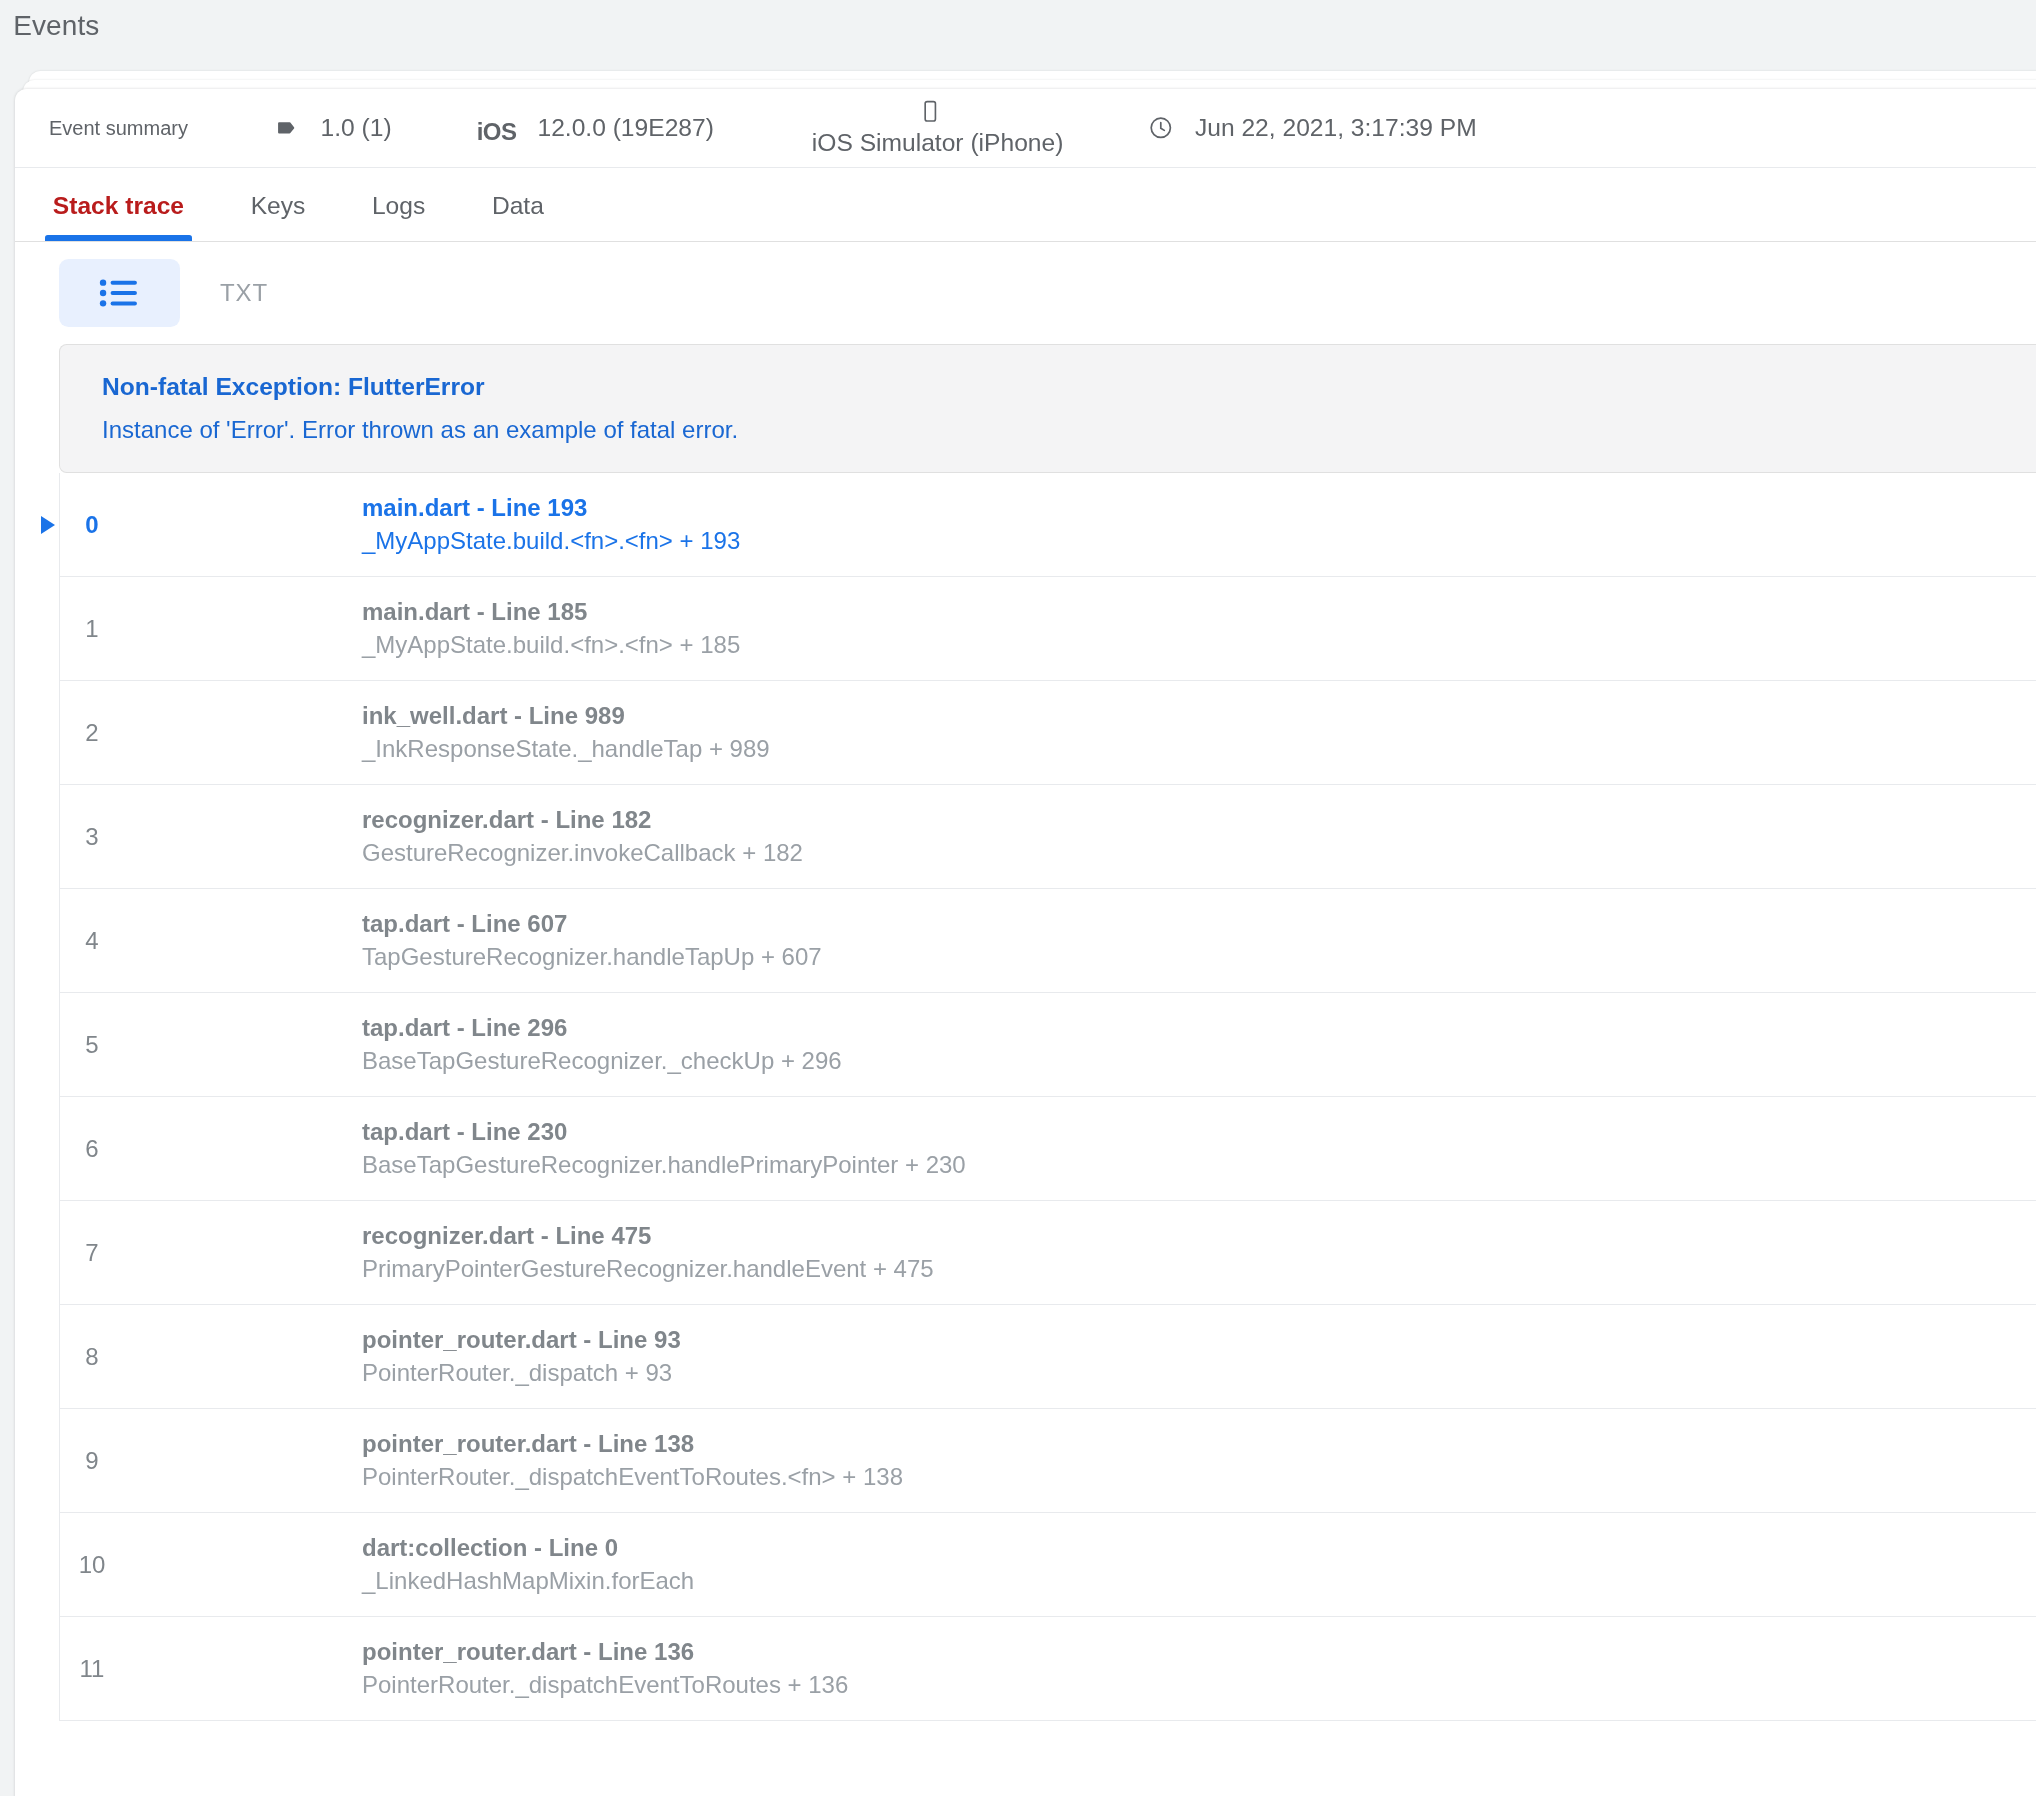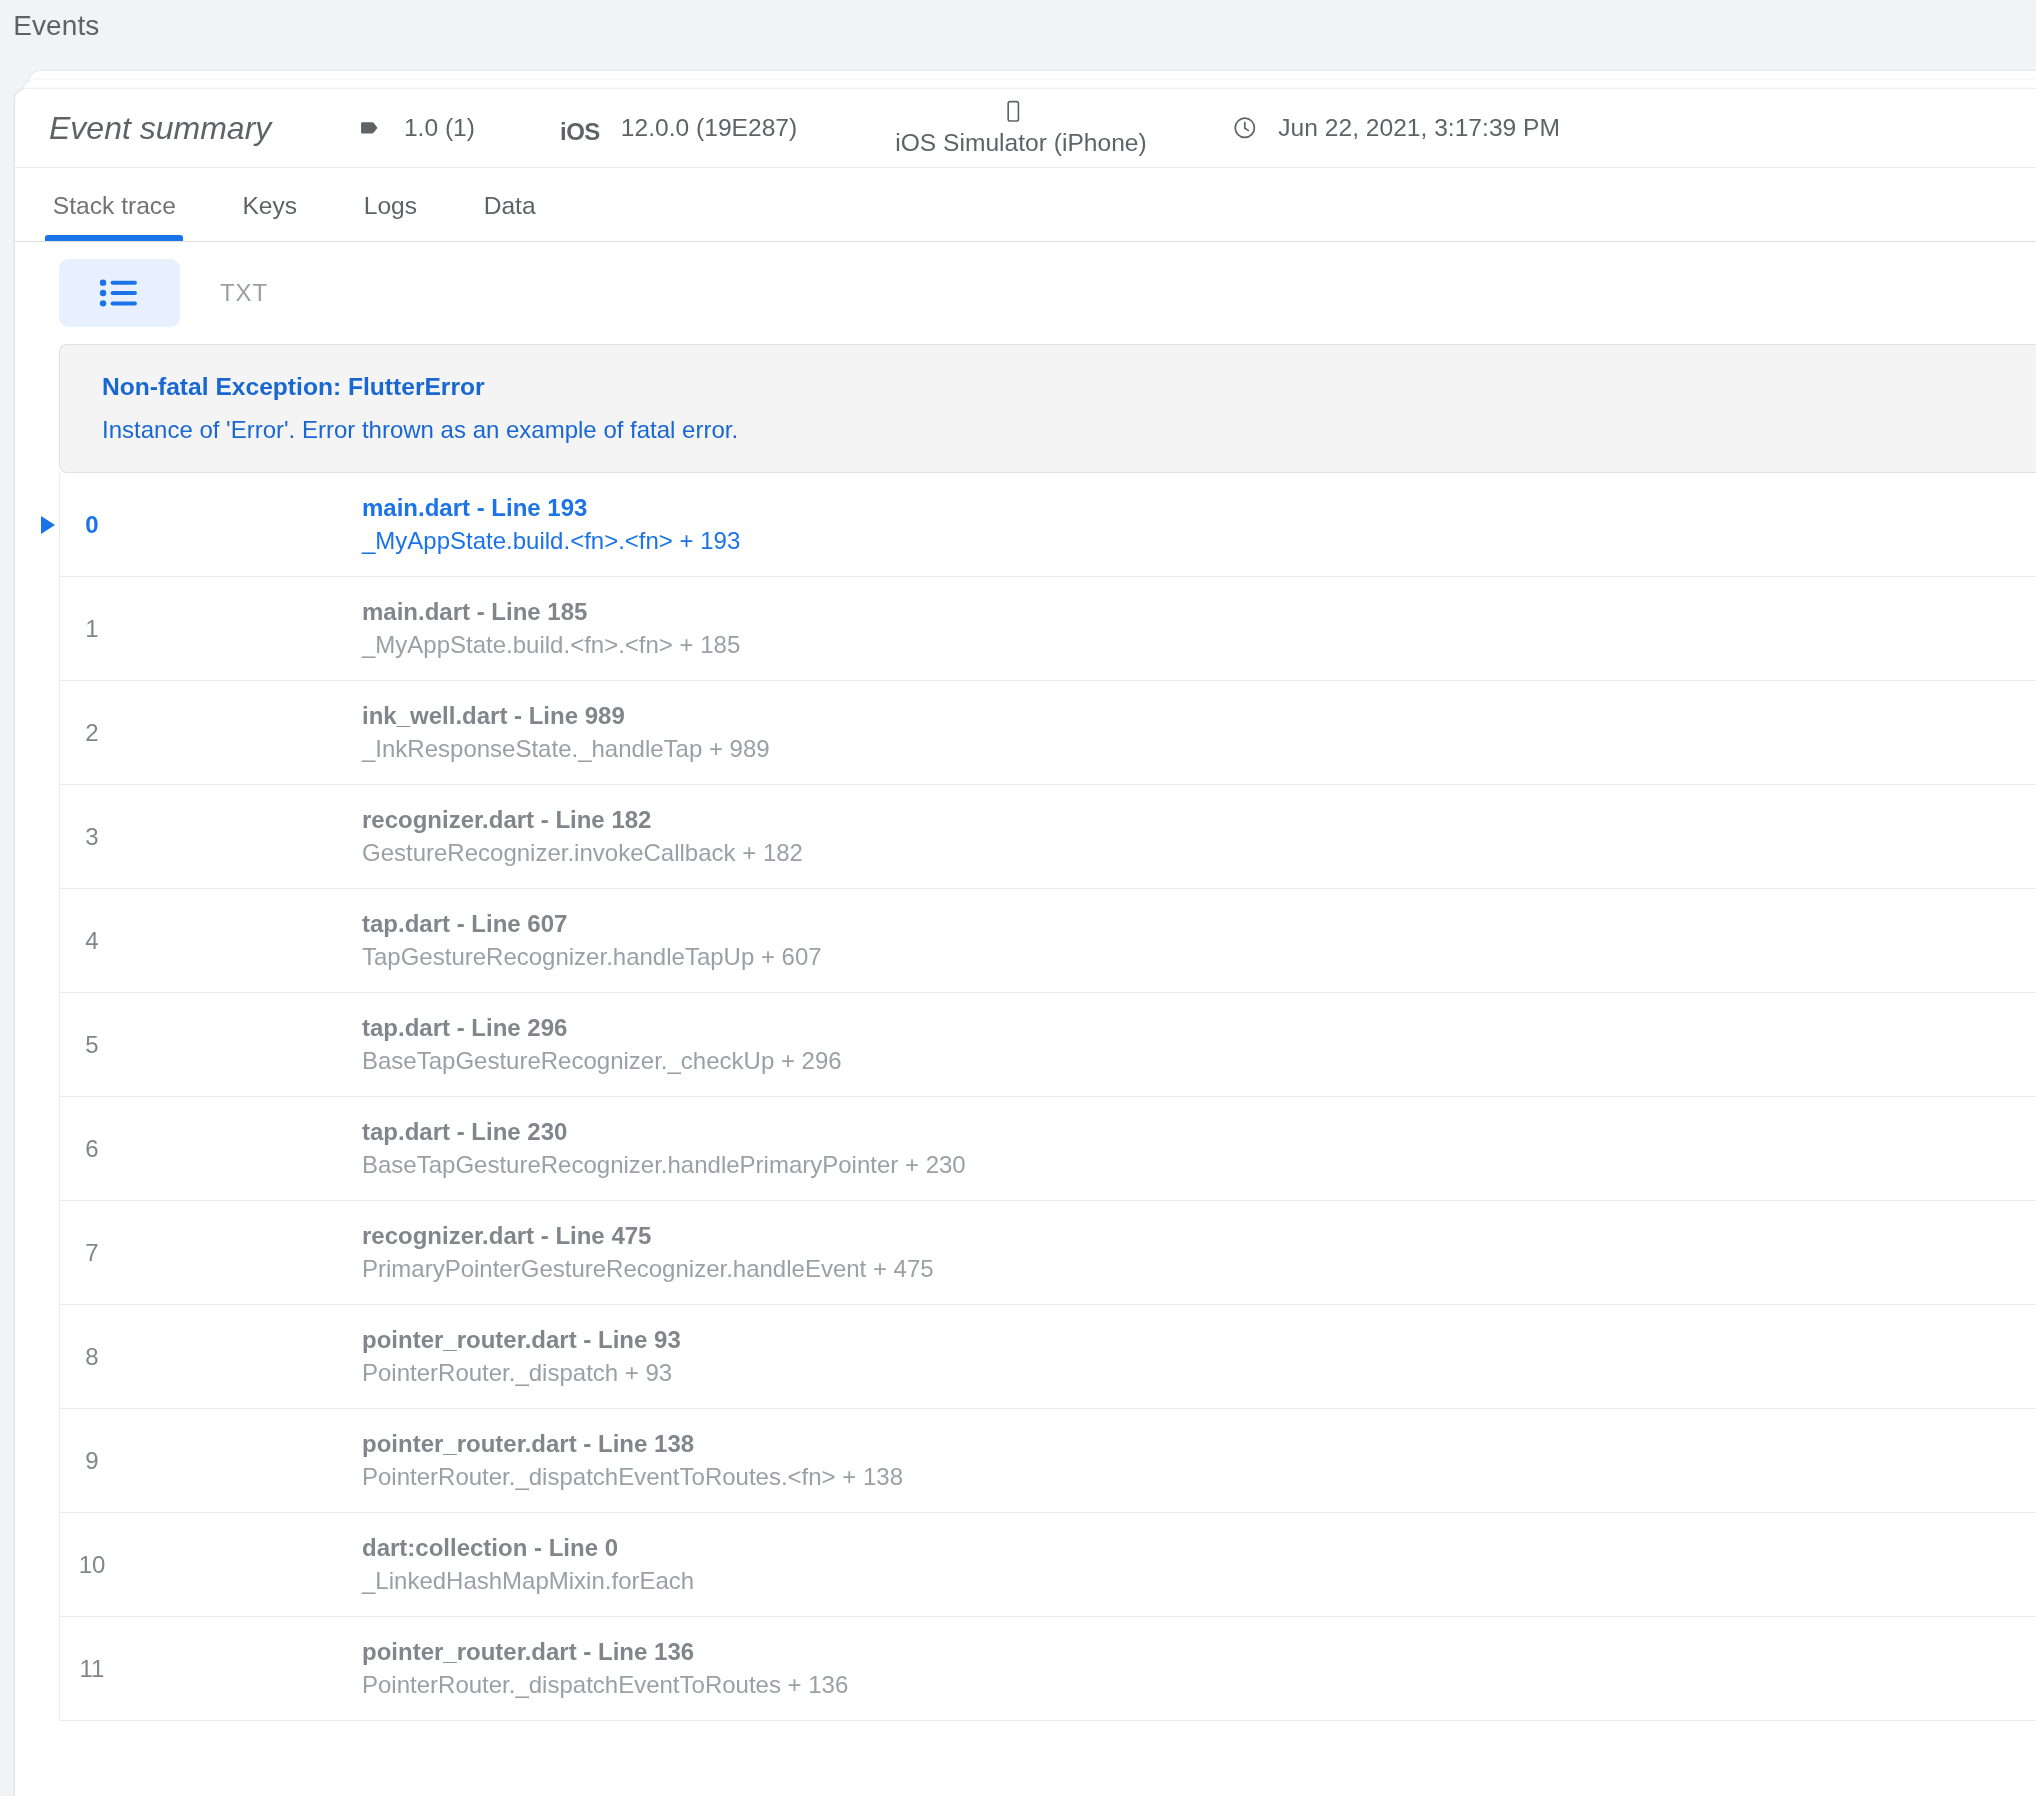--- a/index.html
+++ b/index.html
@@ -59,24 +59,23 @@
 
   
   .summary-row {
     display: flex;
     align-items: center;
     height: 79px;
     padding-left: 34px;
     border-bottom: 0.9px solid #e8eaed;
   }
   .summary-title {
-    font-size: 32px;
+    font-size: 20px;
     color: #5f6368;
     white-space: nowrap;
-    font-style: italic;
   }
   .summary-item {
     display: flex;
     align-items: center;
     font-size: 24.6px;
     color: #5f6368;
     white-space: nowrap;
     gap: 6px;
   }
   .summary-item .txt { margin-left: 15px; }
@@ -105,21 +104,21 @@
   }
   .tab {
     position: relative;
     font-size: 24.6px;
     color: #5f6368;
     padding: 0 3.8px 21px 3.8px;
     margin-right: 59px;
     cursor: pointer;
     white-space: nowrap;
   }
-  .tab.active { color: #737373; font-weight: 400; margin-top: 23px; }
+  .tab.active { color: #b91c1c; font-weight: 700; margin-top: 23px; }
   .tab.active::after {
     content: "";
     position: absolute;
     left: -3.8px; right: -3.8px; bottom: 0;
     height: 5.7px;
     background: #1a73e8;
     border-radius: 2.8px 2.8px 0 0;
   }
 
   

